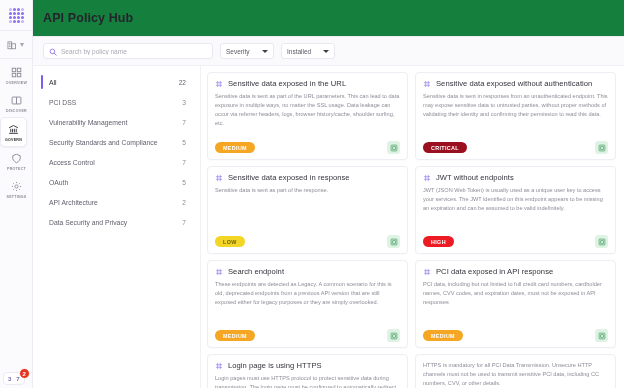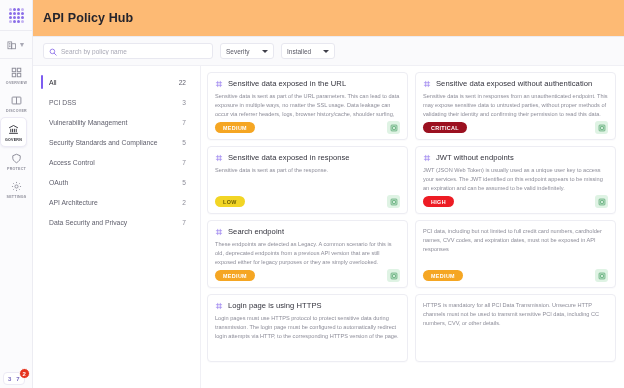--- a/index.html
+++ b/index.html
@@ -73,21 +73,21 @@
     background: #e5341f; color: #fff; font-size: 6px; font-weight: 700;
     display: flex; align-items: center; justify-content: center;
     border: 1.2px solid #fff;
   }
 
   
   .main { flex: 1; display: flex; flex-direction: column; background: #ffffff; min-width: 0; }
   .topbar {
     height: 37px; border-bottom: 1px solid #ececf2;
     display: flex; align-items: center; padding: 0 0 0 10px;
-    background: #fdba74; flex: 0 0 37px;
+    background: #15803d; flex: 0 0 37px;
   }
   .page-title { font-size: 12.5px; font-weight: 700; color: #24242c; letter-spacing: .1px; }
 
   .toolbar {
     height: 29px; background: #fafafc; border-bottom: 1px solid #f0f0f5;
     display: flex; align-items: center; gap: 7px; padding: 0 10px;
     flex: 0 0 29px;
   }
   .search-box {
     width: 170px; height: 16px; background: #fff;
@@ -132,21 +132,21 @@
 
   
   .cards {
     flex: 1; min-width: 0; overflow: hidden;
     padding: 6px 8px 0 6px;
     display: grid; grid-template-columns: 1fr 1fr;
     gap: 6px 7px; align-content: start;
   }
   .card {
     border: 1px solid #ededf3; border-radius: 4px; background: #fff;
-    padding: 6px 7px 5px; height: 68px;
+    padding: 6px 7px 5px; height: 88px;
     display: flex; flex-direction: column;
     box-shadow: 0 1px 1px rgba(40,30,90,.02);
     min-width: 0;
   }
   .card-head { display: flex; align-items: center; gap: 5px; margin-bottom: 4px; }
   .card-ico { flex: 0 0 auto; display: flex; }
   .card-title {
     font-size: 7.6px; font-weight: 400; color: #32323c; letter-spacing: .05px;
     white-space: nowrap; overflow: hidden; text-overflow: ellipsis;
   }
@@ -458,20 +458,31 @@
               <span class="badge medium">MEDIUM</span>
               <span class="install-btn">
                 <svg width="8" height="8" viewBox="0 0 16 16" fill="none" stroke="#3f9a5c" stroke-width="1.4">
                   <rect x="2.2" y="2.2" width="11.6" height="11.6" rx="1.4"></rect>
                   <rect x="5.4" y="5.4" width="5.2" height="5.2"></rect>
                 </svg>
               </span>
             </div>
           </div>
           <div class="card">
+            <div class="card-head">
+              <span class="card-ico">
+                <svg width="8" height="8" viewBox="0 0 16 16" fill="none" stroke="#9b83ef" stroke-width="1.4">
+                  <line x1="5.4" y1="1.8" x2="5.4" y2="14.2"></line>
+                  <line x1="10.6" y1="1.8" x2="10.6" y2="14.2"></line>
+                  <line x1="1.8" y1="5.4" x2="14.2" y2="5.4"></line>
+                  <line x1="1.8" y1="10.6" x2="14.2" y2="10.6"></line>
+                </svg>
+              </span>
+              <span class="card-title">PCI data exposed in API response</span>
+            </div>
             <div class="card-desc">PCI data, including but not limited to full credit card numbers, cardholder names, CVV codes, and expiration dates, must not be exposed in API responses</div>
             <div class="card-foot">
               <span class="badge medium">MEDIUM</span>
               <span class="install-btn">
                 <svg width="8" height="8" viewBox="0 0 16 16" fill="none" stroke="#3f9a5c" stroke-width="1.4">
                   <rect x="2.2" y="2.2" width="11.6" height="11.6" rx="1.4"></rect>
                   <rect x="5.4" y="5.4" width="5.2" height="5.2"></rect>
                 </svg>
               </span>
             </div>

